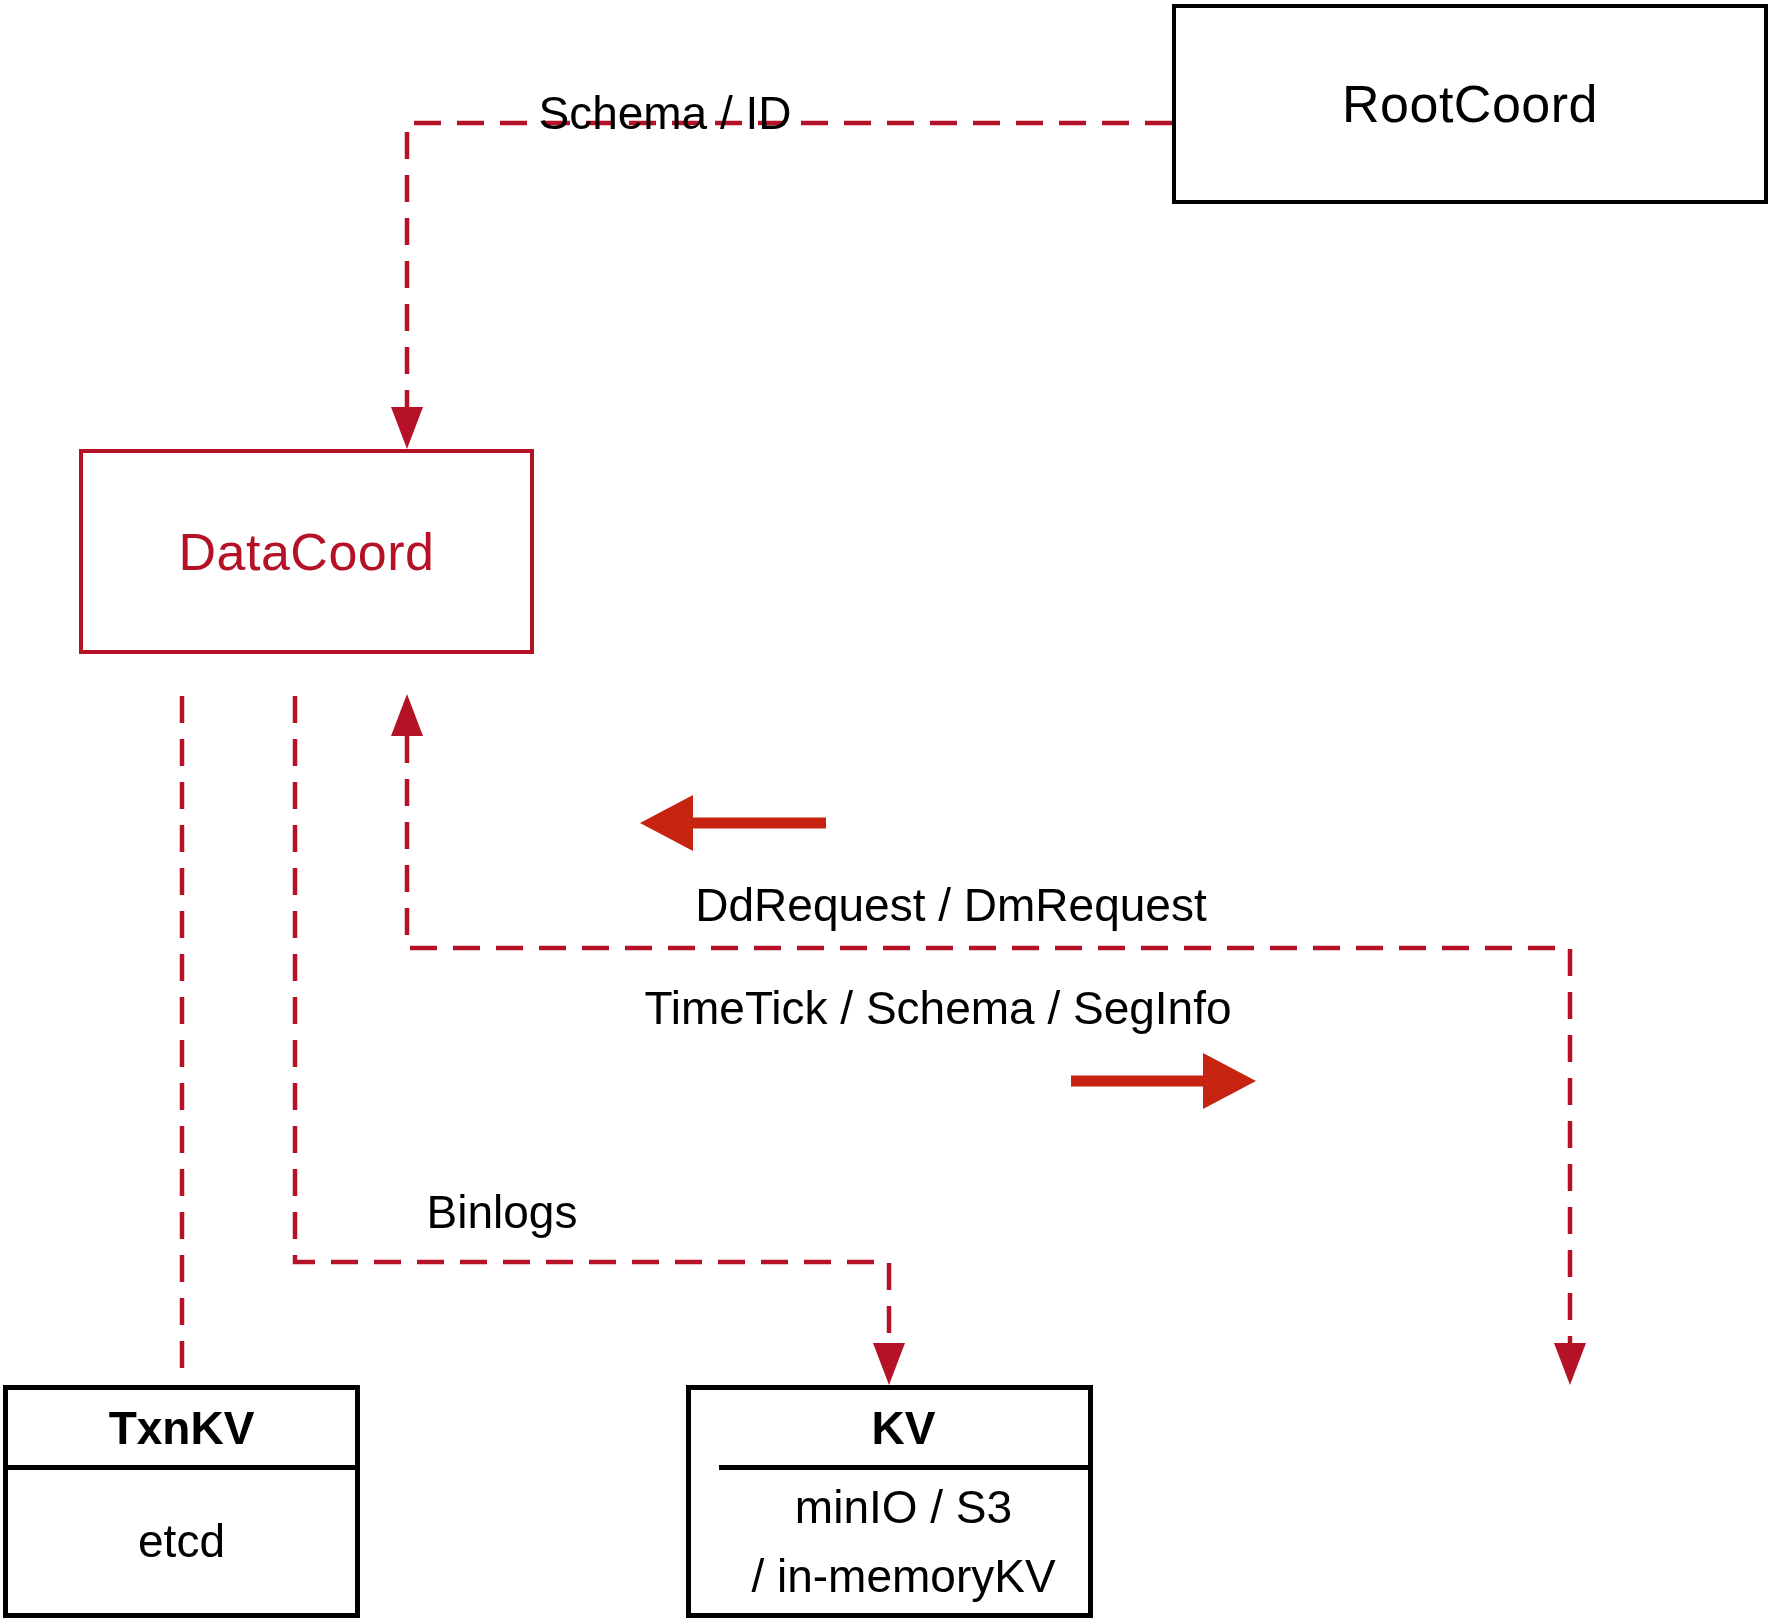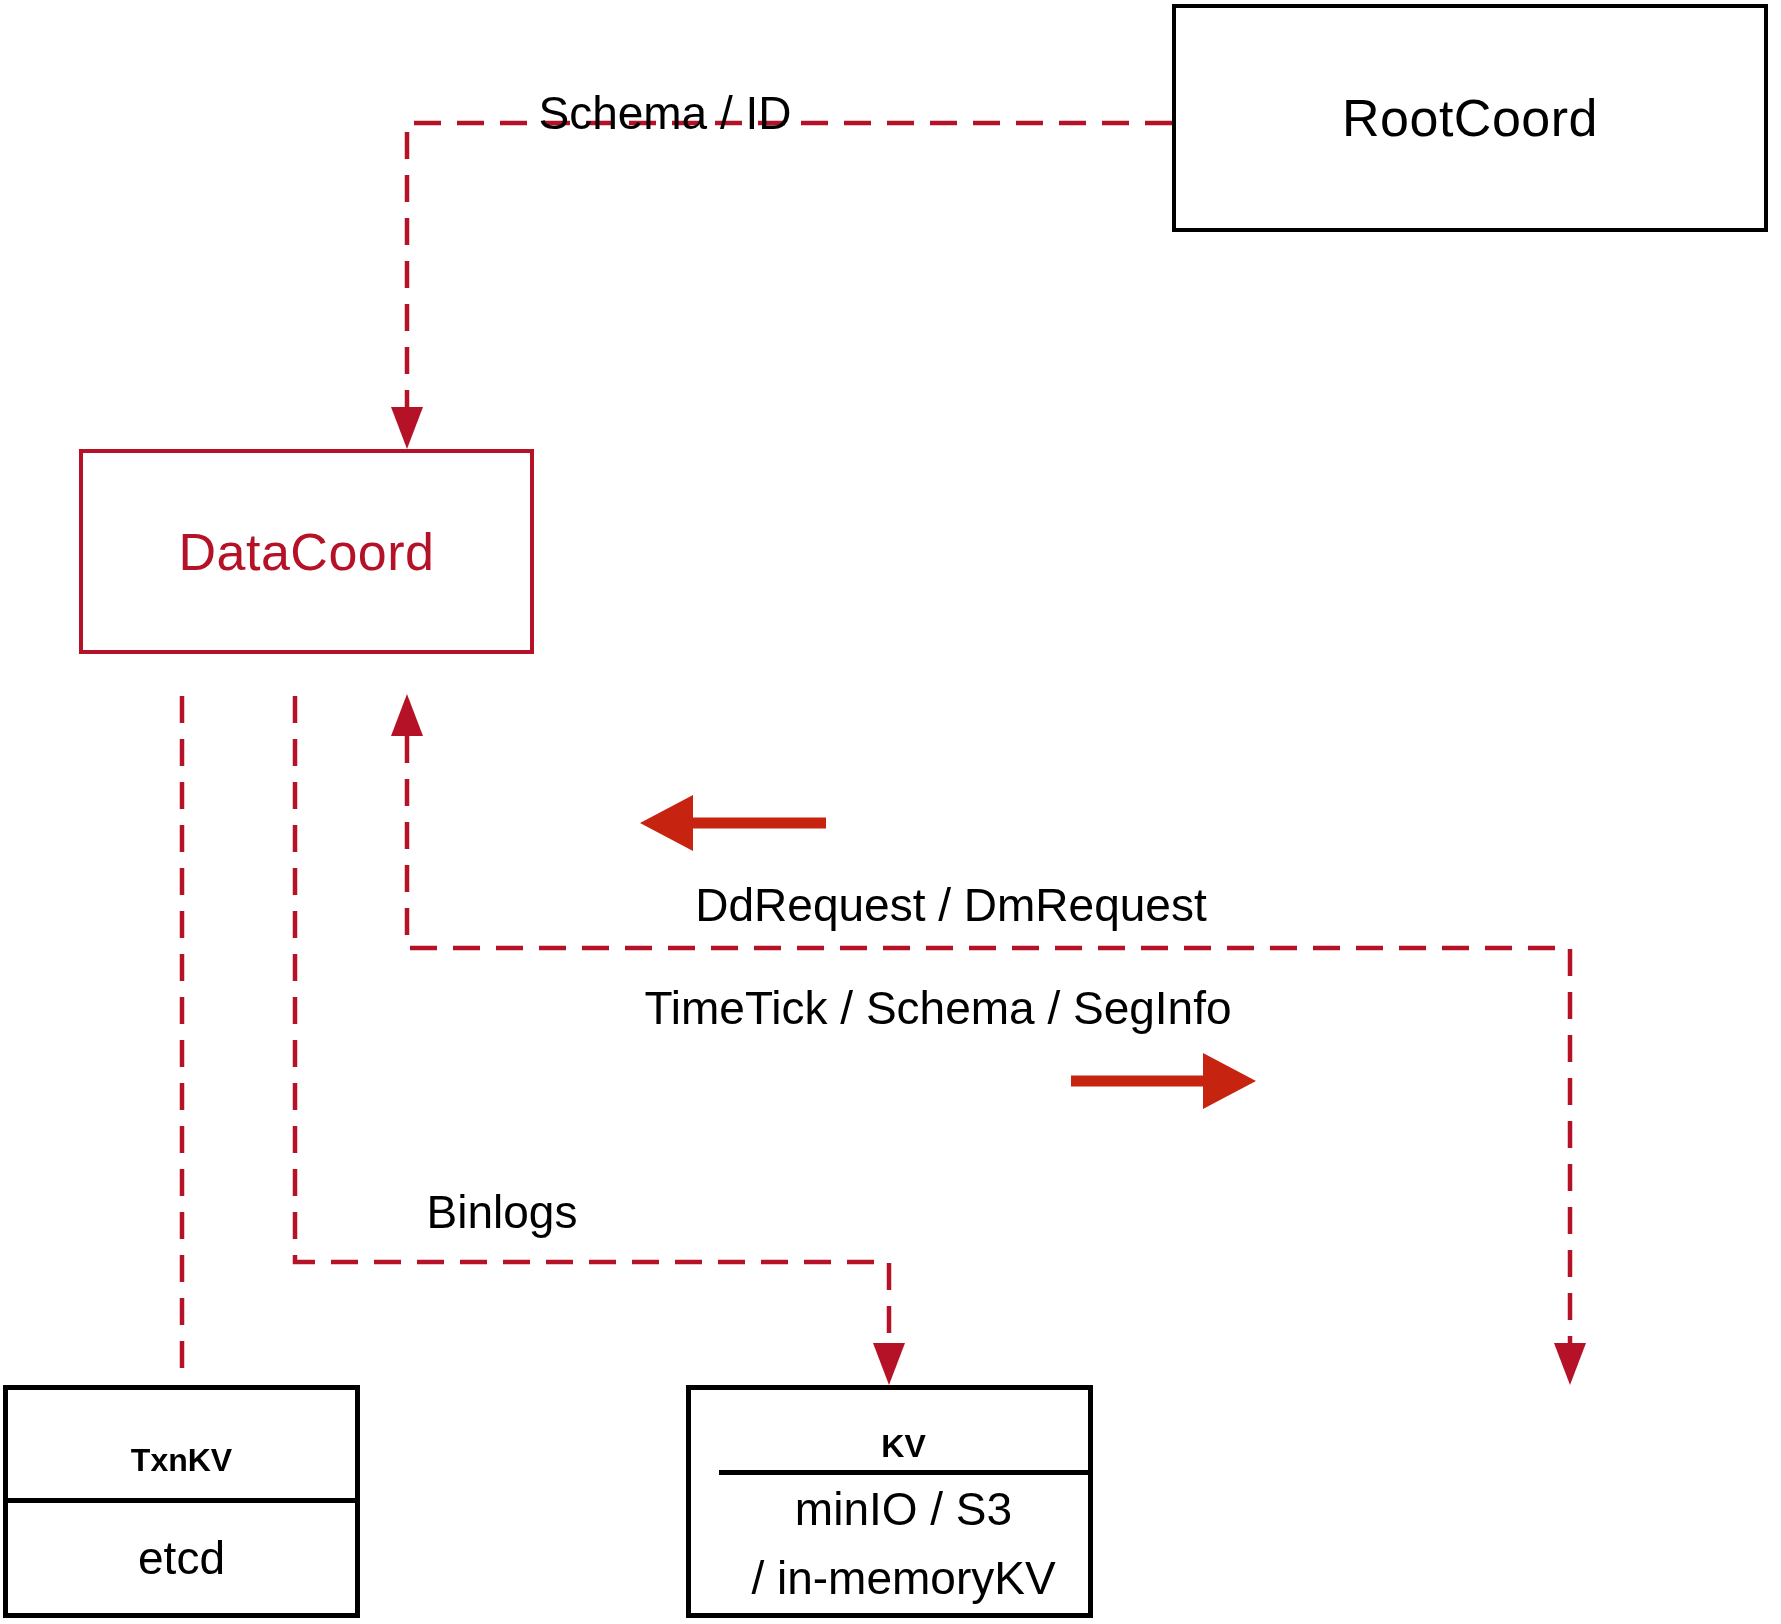--- a/index.html
+++ b/index.html
@@ -67,23 +67,22 @@
     flex-direction: column;
   }
   .store-header {
     box-sizing: border-box;
     height: 80px;
     border-bottom: 5px solid var(--ink, #000000);
     display: flex;
     align-items: center;
     justify-content: center;
     font-weight: bold;
-    font-size: 32px;
+    font-size: 46px;
     white-space: nowrap;
-    margin-top: 33px;
   }
   .store-body {
     flex: 1;
     display: flex;
     flex-direction: column;
     align-items: center;
     justify-content: center;
     font-size: 46px;
     line-height: 1.5;
     text-align: center;
@@ -116,21 +115,21 @@
     <polygon class="head" points="407,694 391,736 423,736"></polygon>
     <polygon class="head" points="1570,1385 1554,1343 1586,1343"></polygon>
 
     <path class="bold-shaft" d="M 826 823 L 690 823"></path>
     <polygon class="bold-head" points="640,823 693,795 693,851"></polygon>
 
     <path class="bold-shaft" d="M 1071 1081 L 1206 1081"></path>
     <polygon class="bold-head" points="1256,1081 1203,1053 1203,1109"></polygon>
   </svg>
 
-  <div class="node black" style="left:1172px; top:4px; width:596px; height:228px;">
+  <div class="node black" style="left:1172px; top:4px; width:596px; height:200px;">
     <div class="node-title">RootCoord</div>
   </div>
 
   <div class="node red" style="left:79px; top:449px; width:455px; height:205px;">
     <div class="node-title">DataCoord</div>
   </div>
 
   <div class="store" style="left:3px; top:1385px; width:357px; height:233px;">
     <div class="store-header">TxnKV</div>
     <div class="store-body">

